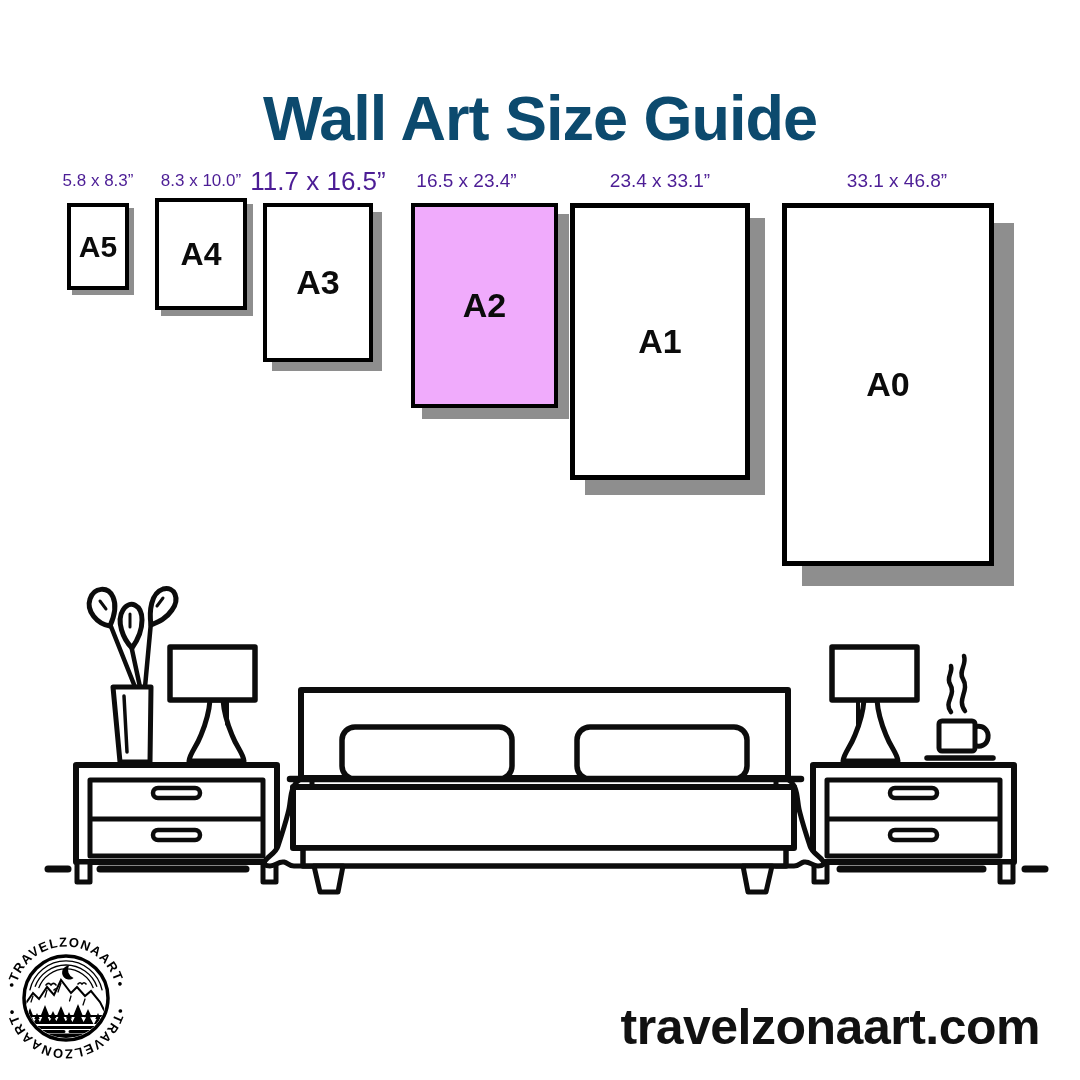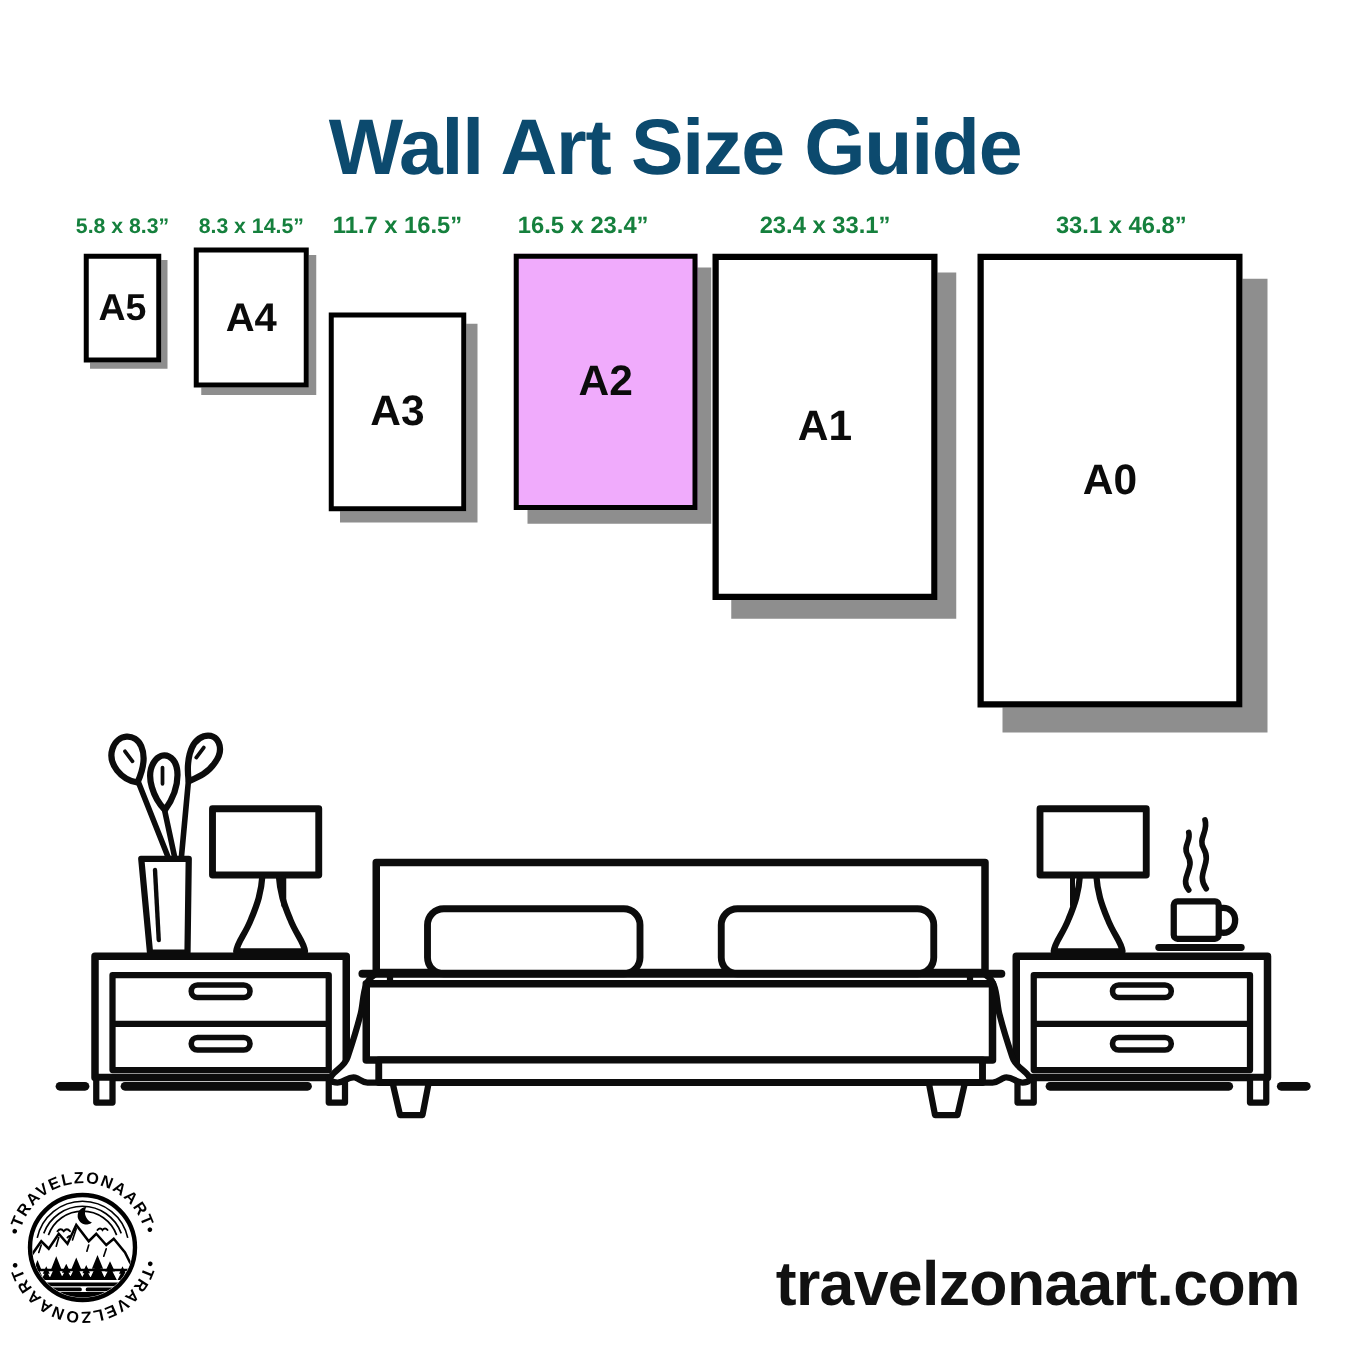--- a/index.html
+++ b/index.html
@@ -9,22 +9,22 @@
   }
   .title{
     position:absolute;top:40px;left:0;width:100%;text-align:center;
     font-size:63px;font-weight:bold;letter-spacing:-1px;color:#0c4a6e;
   }
   .frame{
     position:absolute;background:#ffffff;border:solid #000000;box-sizing:border-box;
     display:flex;align-items:center;justify-content:center;font-weight:bold;color:#0b0b0b;
   }
   .dim-label{
-    position:absolute;transform:translateX(-50%);font-weight:bold;white-space:nowrap;
-    height:22px;line-height:22px;color:#15803d;
+    position:absolute;transform:translateX(-50%);font-weight:normal;white-space:nowrap;
+    height:22px;line-height:22px;color:#4c1d95;
   }
   .scene{position:absolute;left:0;top:0;width:1080px;height:1080px;}
   .logo{position:absolute;left:4px;top:934px;width:124px;height:130px;}
   .website{
     position:absolute;right:40px;top:998px;font-size:50px;font-weight:bold;
     letter-spacing:-0.5px;color:#111;white-space:nowrap;
   }
 </style>
 </head>
 <body>
@@ -32,25 +32,25 @@
 <h1 class="title">Wall Art Size Guide</h1>
 
 <div id="frames">
     <div class="frame" style="left: 67px; top: 203px; width: 62px; height: 87px; border-width: 4px; box-shadow: rgb(142, 142, 142) 5px 5px 0px; background: rgb(255, 255, 255);">
       <span style="font-size: 30px;">A5</span>
     </div>
     <div class="dim-label" style="left: 98px; top: 170px; font-size: 17px;">5.8 x 8.3”</div>
     <div class="frame" style="left: 155px; top: 198px; width: 92px; height: 112px; border-width: 4px; box-shadow: rgb(142, 142, 142) 6px 6px 0px; background: rgb(255, 255, 255);">
       <span style="font-size: 32px;">A4</span>
     </div>
-    <div class="dim-label" style="left: 201px; top: 170px; font-size: 17px;">8.3 x 14.5”</div>
-    <div class="frame" style="left: 263px; top: 203px; width: 110px; height: 159px; border-width: 4px; box-shadow: rgb(142, 142, 142) 9px 9px 0px; background: rgb(255, 255, 255); margin-top: 47px;">
+    <div class="dim-label" style="left: 201px; top: 170px; font-size: 17px;">8.3 x 10.0”</div>
+    <div class="frame" style="left: 263px; top: 203px; width: 110px; height: 159px; border-width: 4px; box-shadow: rgb(142, 142, 142) 9px 9px 0px; background: rgb(255, 255, 255);">
       <span style="font-size: 34px;">A3</span>
     </div>
-    <div class="dim-label" style="left: 318px; top: 170px; font-size: 19px;">11.7 x 16.5”</div>
+    <div class="dim-label" style="left: 318px; top: 170px; font-size: 26px;">11.7 x 16.5”</div>
     <div class="frame" style="left: 411px; top: 203px; width: 147px; height: 205px; border-width: 4px; box-shadow: rgb(142, 142, 142) 11px 11px 0px; background: #f0abfc;">
       <span style="font-size: 34px;">A2</span>
     </div>
     <div class="dim-label" style="left: 466.5px; top: 170px; font-size: 19px;">16.5 x 23.4”</div>
     <div class="frame" style="left: 570px; top: 203px; width: 180px; height: 277px; border-width: 5px; box-shadow: rgb(142, 142, 142) 15px 15px 0px; background: rgb(255, 255, 255); text-align: center;">
       <span style="font-size: 34px;">A1</span>
     </div>
     <div class="dim-label" style="left: 660px; top: 170px; font-size: 19px;">23.4 x 33.1”</div>
     <div class="frame" style="left: 782px; top: 203px; width: 212px; height: 363px; border-width: 5px; box-shadow: rgb(142, 142, 142) 20px 20px 0px; background: rgb(255, 255, 255);">
       <span style="font-size: 34px;">A0</span>

